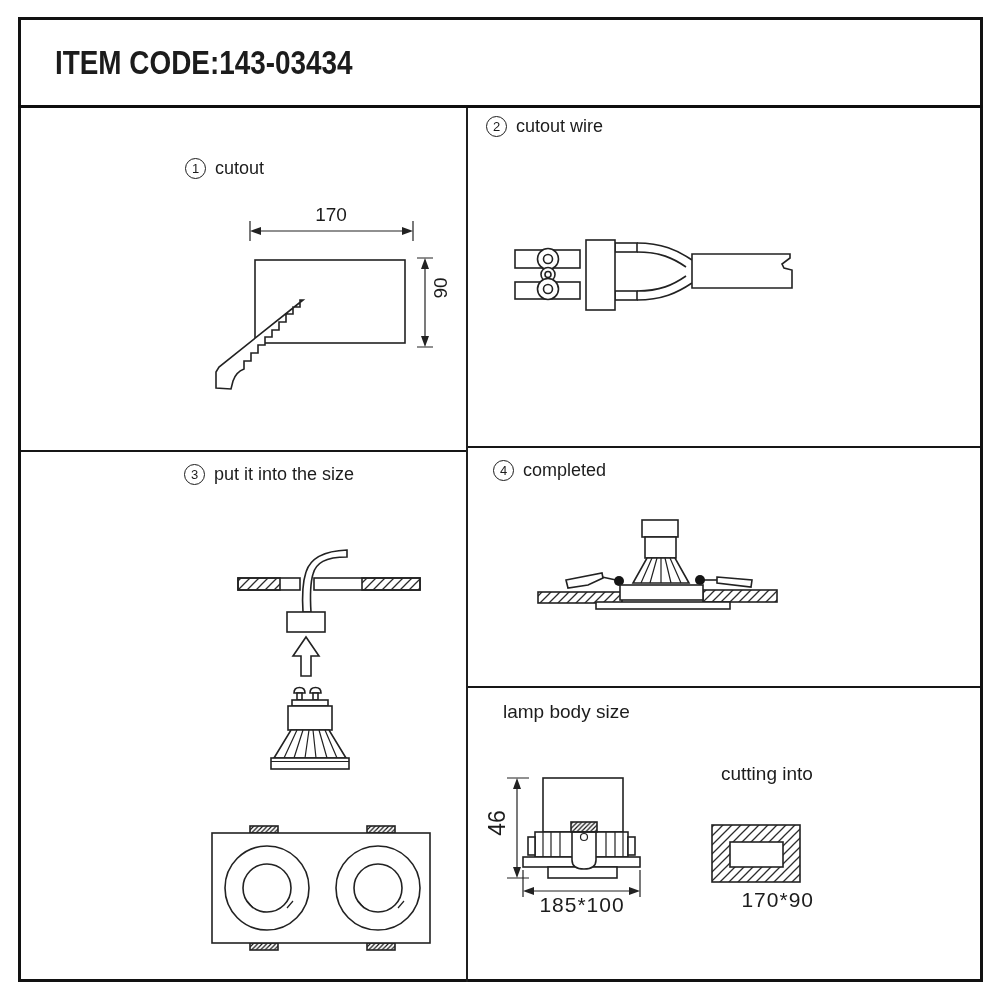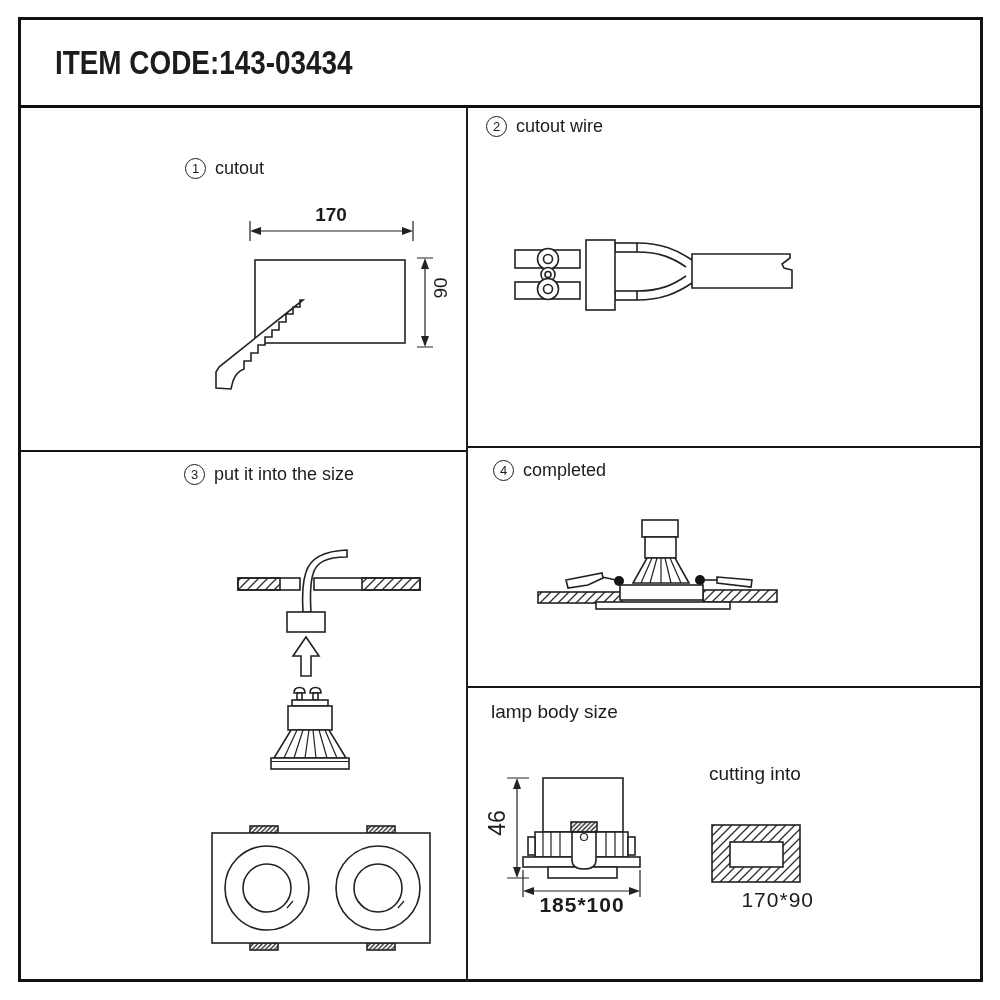--- a/index.html
+++ b/index.html
@@ -5,21 +5,21 @@
   html,body{margin:0;padding:0;background:#fff;}
   body{width:1000px;height:1000px;position:relative;font-family:"Liberation Sans",sans-serif;color:#1c1c1c;overflow:hidden;}
   .abs{position:absolute;}
   .frame{left:18px;top:17px;width:965px;height:965px;border:3px solid #121212;box-sizing:border-box;}
   .hline{background:#161616;height:2px;}
   .header-rule{left:18px;top:105px;width:965px;height:3px;background:#0f0f0f;}
   .vdiv{left:466px;top:108px;width:2px;height:874px;background:#1f1f1f;}
   .title{left:55px;top:43px;font-size:34px;font-weight:bold;letter-spacing:0px;transform:scaleX(0.82);transform-origin:left center;white-space:nowrap;}
   .step-label{display:flex;align-items:center;gap:9px;font-size:18px;white-space:nowrap;}
   .circ{width:21px;height:21px;border:1.5px solid #1c1c1c;border-radius:50%;display:flex;align-items:center;justify-content:center;font-size:13px;box-sizing:border-box;flex:none;}
-  .sec-label{font-size:19px;white-space:nowrap;}
+  .sec-label{font-size:19px;white-space:nowrap;margin-left:12px;}
   .dim{font-size:19px;text-align:center;}
   .dim-lg{font-size:21px;text-align:center;letter-spacing:1px;}
   .rot{display:flex;align-items:center;justify-content:center;transform:rotate(-90deg);}
   .rotcw{display:flex;align-items:center;justify-content:center;transform:rotate(90deg);}
   .nl{font-size:19px;font-weight:600;}
   .dim46{font-size:23px;}
 </style>
 </head>
 <body>
 
@@ -45,24 +45,24 @@
   <span>put it into the size</span>
 </div>
 <div class="abs step-label" style="left:493px;top:460px;">
   <span class="circ">4</span>
   <span>completed</span>
 </div>
 
 <div class="abs sec-label" style="left:491px;top:701px;">lamp body size</div>
 <div class="abs sec-label" style="left:709px;top:763px;">cutting into</div>
 
-<div class="abs dim" style="left:301px;top:204px;width:60px;font-weight:bold;">170</div>
+<div class="abs dim" style="left:301px;top:204px;width:60px;">170</div>
 <div class="abs dim rot" style="left:420px;top:277px;width:42px;height:22px;">90</div>
 <div class="abs dim rot dim46" style="left:474px;top:810px;width:46px;height:26px;">46</div>
-<div class="abs dim-lg" style="left:522px;top:893px;width:120px;font-weight:bold;">185*100</div>
+<div class="abs dim-lg" style="left:522px;top:893px;width:120px;">185*100</div>
 <div class="abs dim-lg" style="left:699px;top:888px;width:115px;text-align:right;">170*90</div>
 
 <div class="abs nl rotcw" style="left:590px;top:249px;width:20px;height:20px;">N</div>
 <div class="abs nl rotcw" style="left:590px;top:284px;width:20px;height:20px;">L</div>
 
 <svg class="abs" style="left:0;top:0;" width="1000" height="1000" viewBox="0 0 1000 1000" stroke="#222" fill="none" stroke-width="1.6">
   <defs>
     <pattern id="hatch" patternUnits="userSpaceOnUse" width="9" height="9">
       <path d="M-2,2 L2,-2 M0,9 L9,0 M7,11 L11,7" stroke="#2c2c2c" stroke-width="1.3"></path>
     </pattern>

